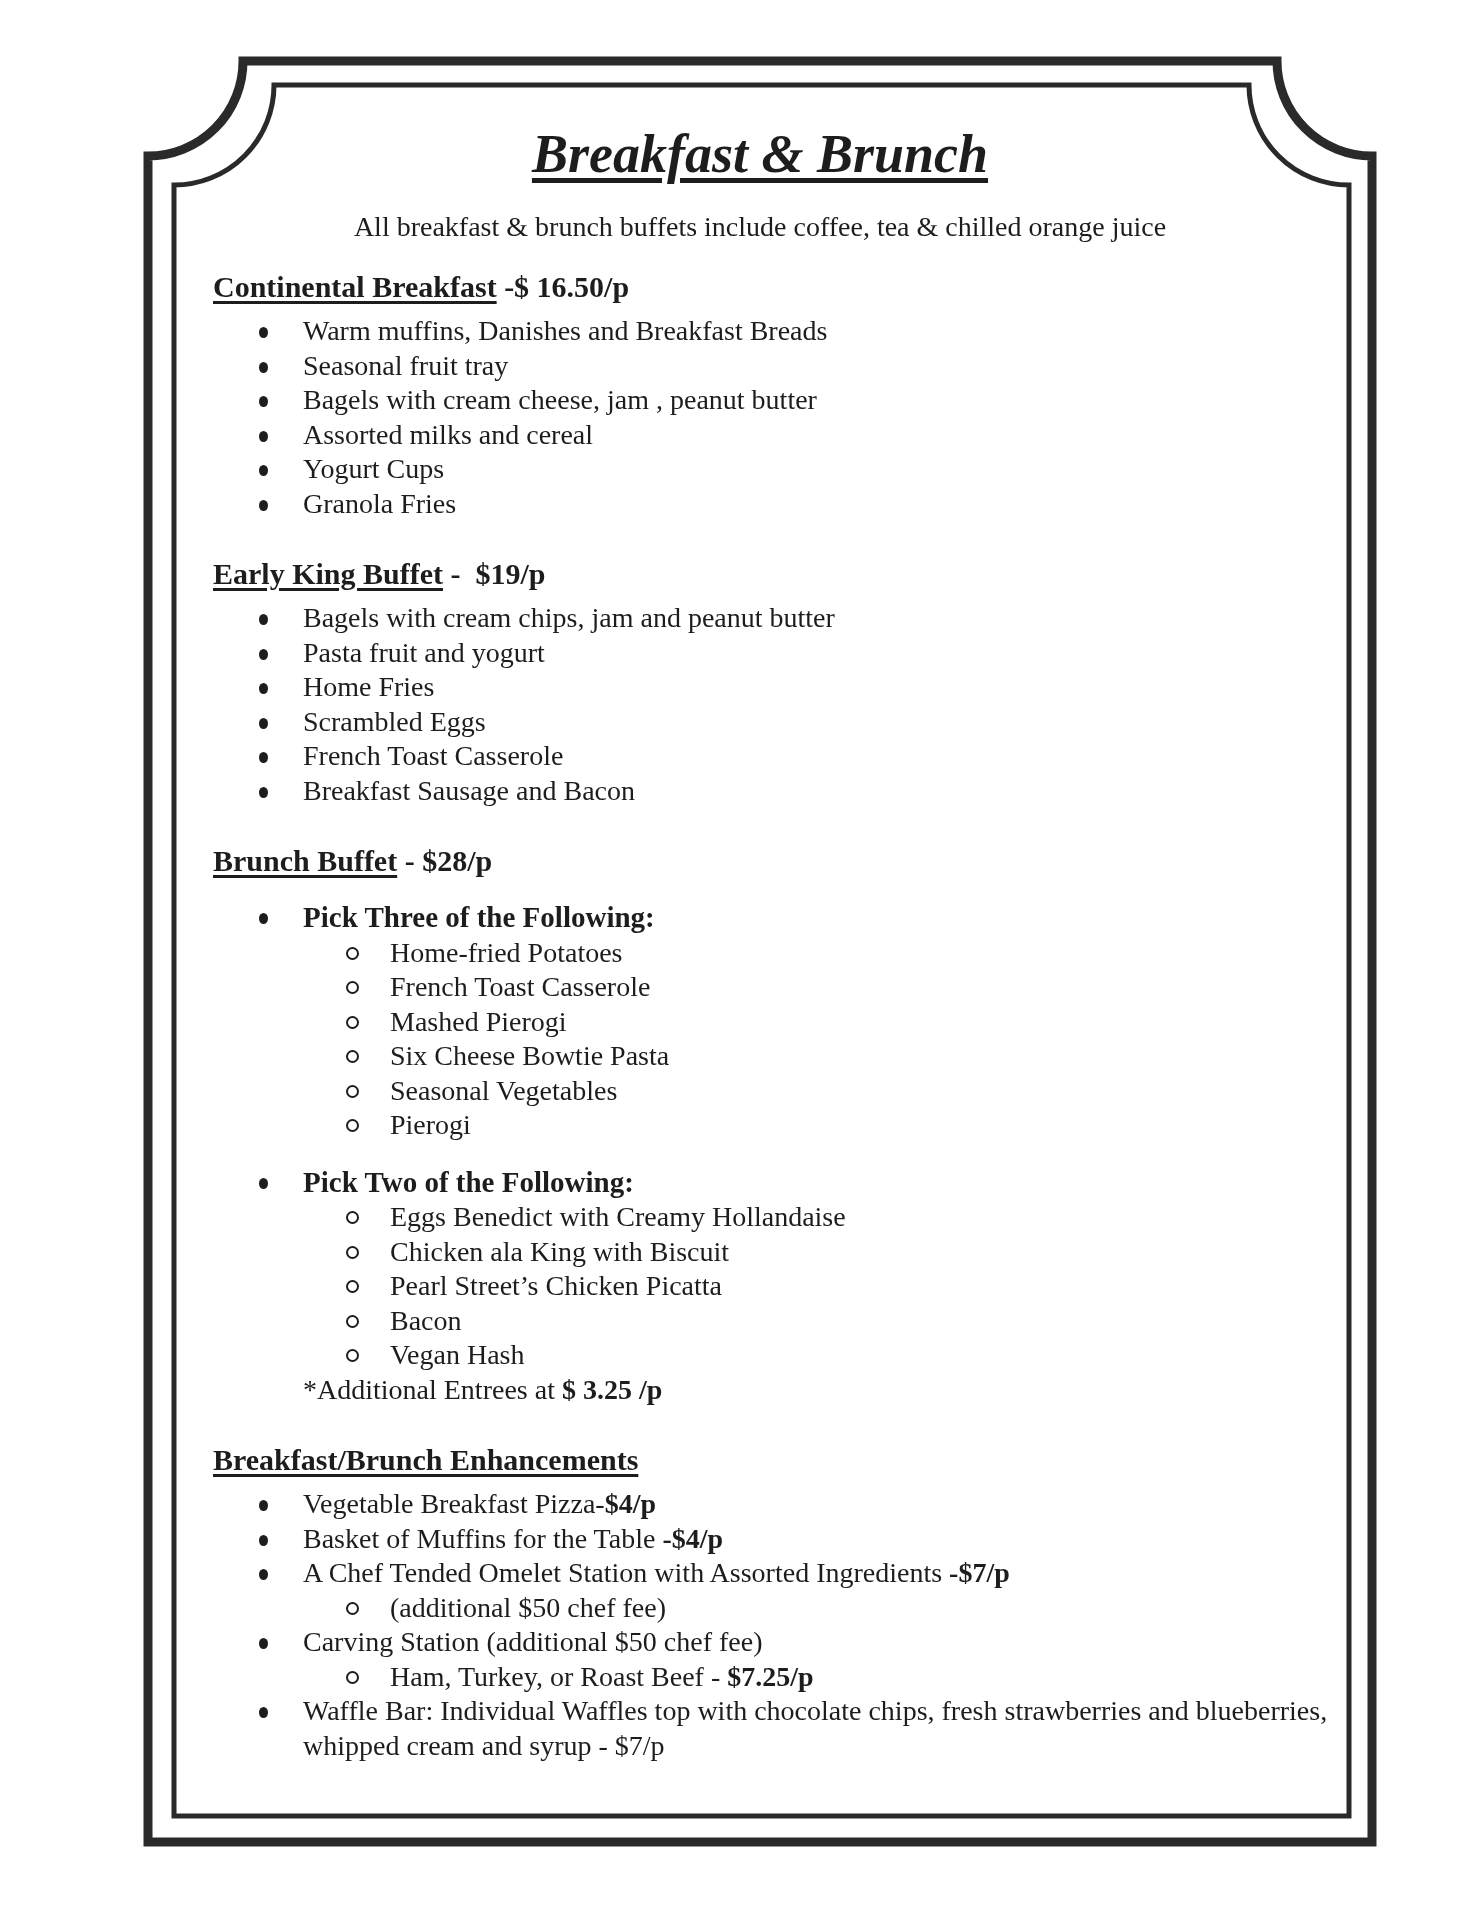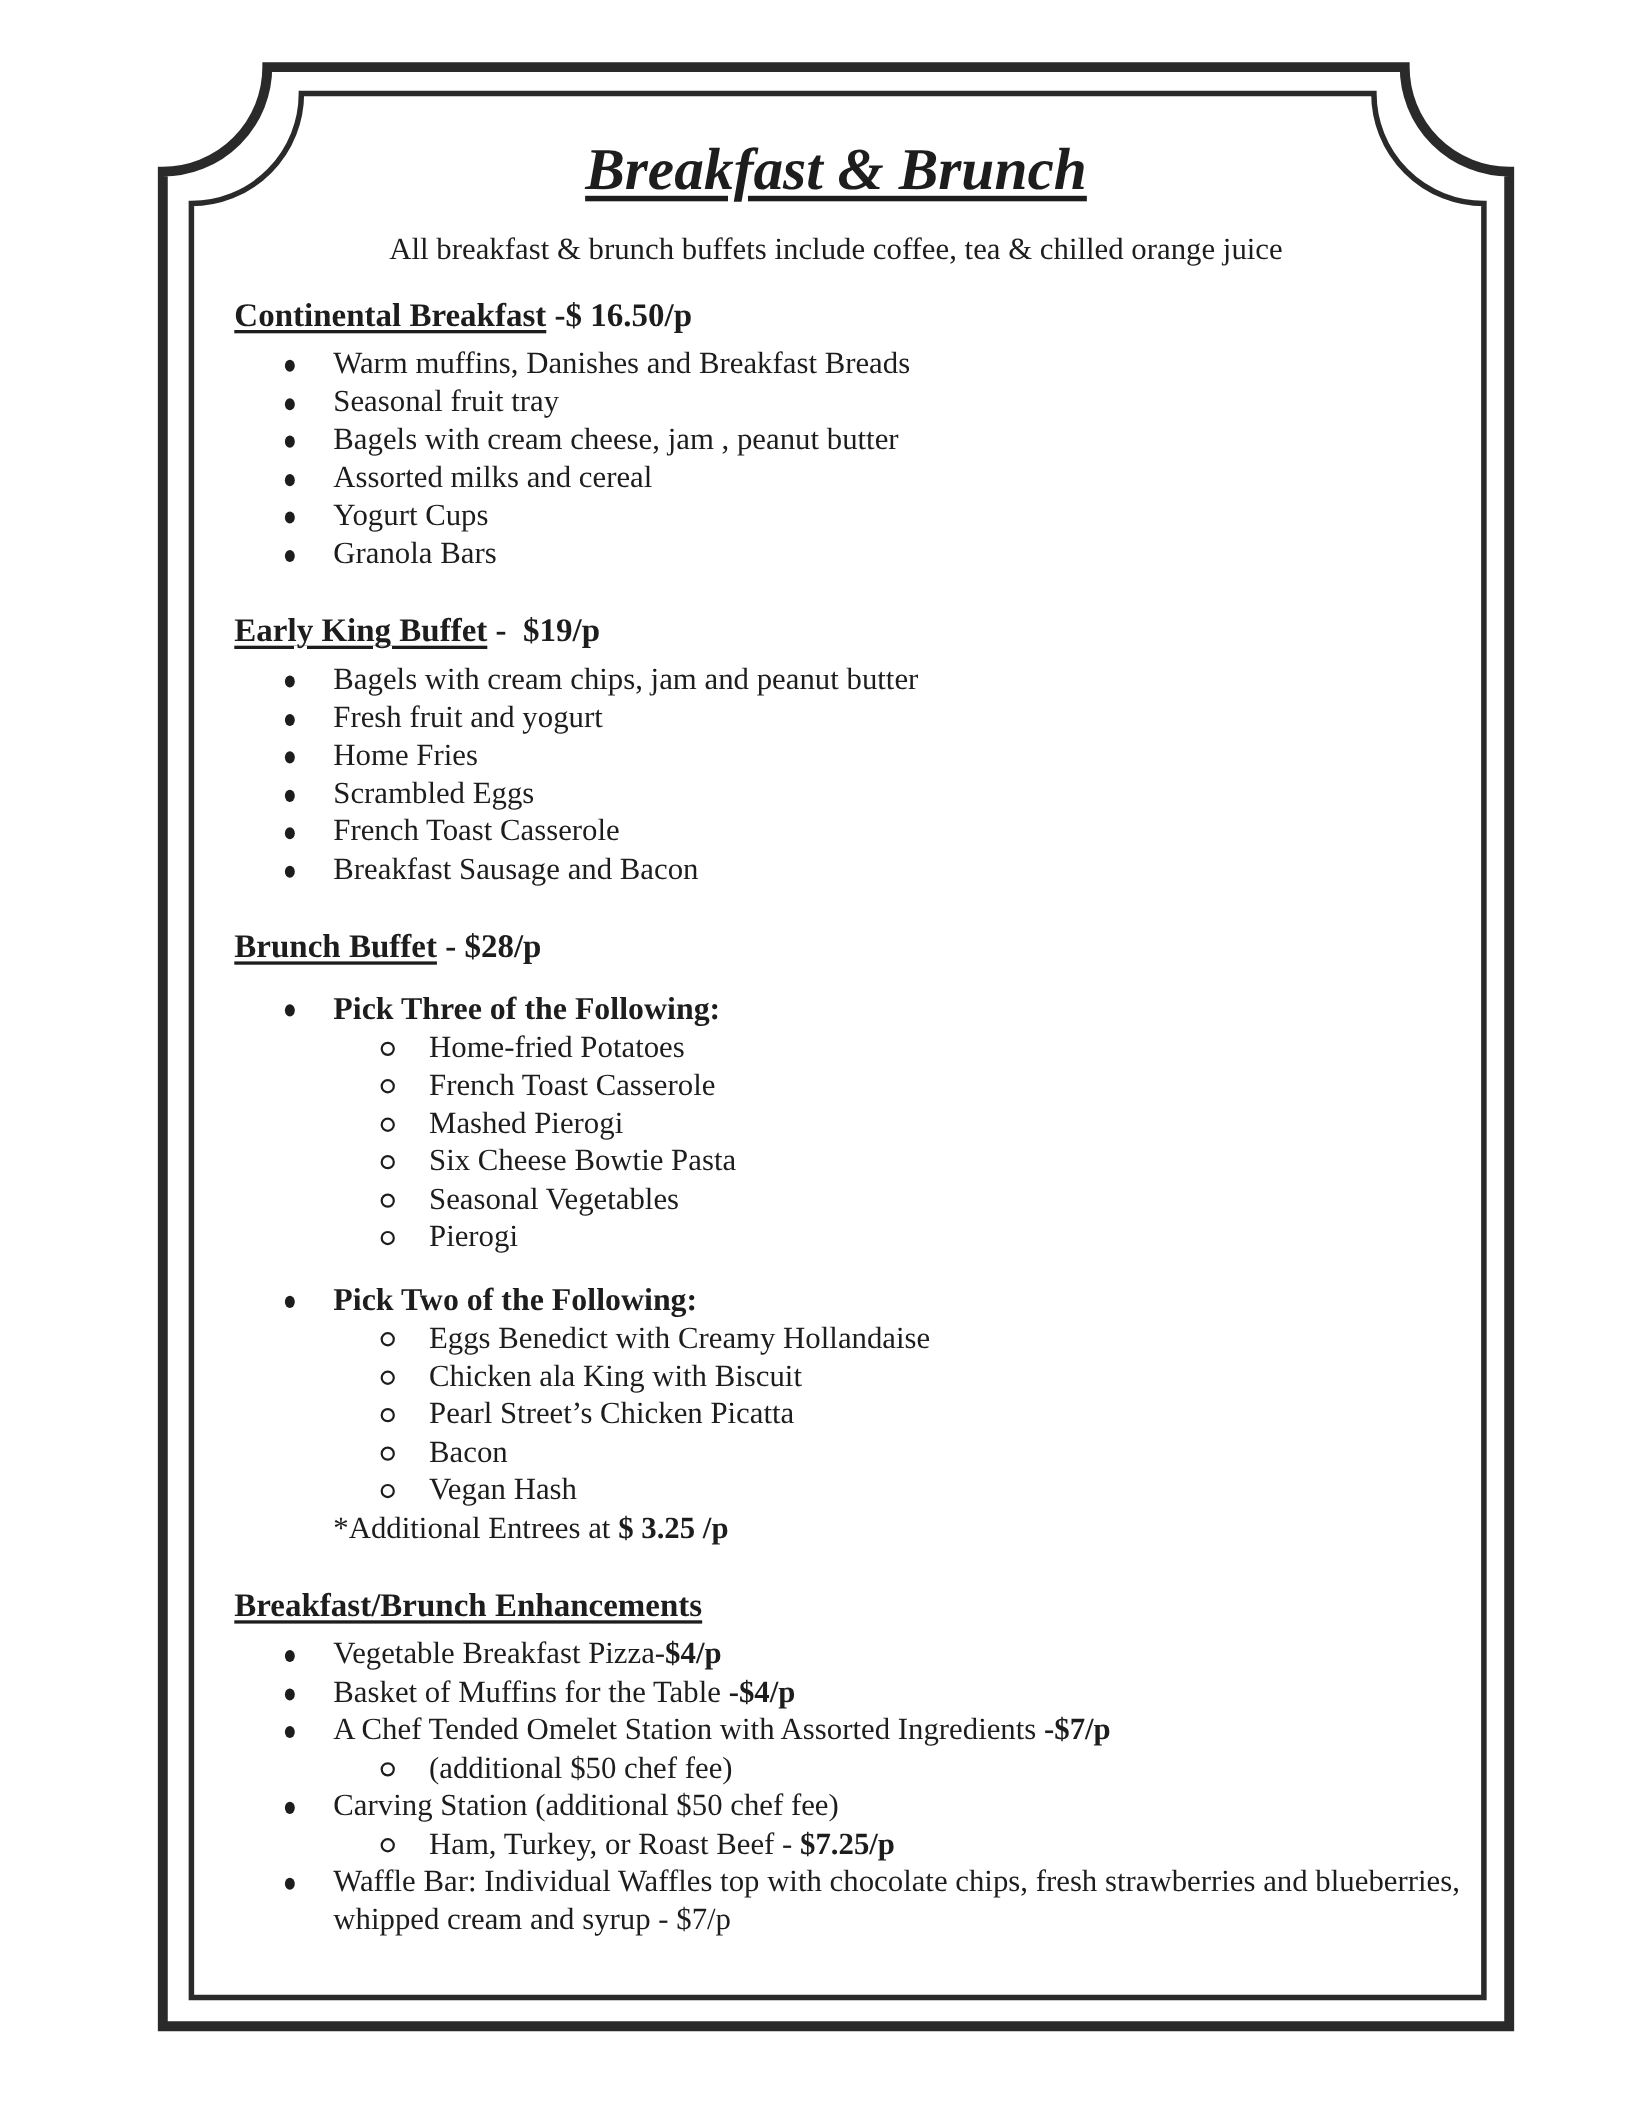--- a/index.html
+++ b/index.html
@@ -101,27 +101,27 @@
 
     <p class="subtitle">All breakfast &amp; brunch buffets include coffee, tea &amp; chilled orange juice</p>
 
     <section>
       <h2><span class="hname">Continental Breakfast</span><span class="hprice b"> -$ 16.50/p</span></h2>
       <div class="li l1"><span class="dot"></span><span class="txt">Warm muffins, Danishes and Breakfast Breads</span></div>
       <div class="li l1"><span class="dot"></span><span class="txt">Seasonal fruit tray</span></div>
       <div class="li l1"><span class="dot"></span><span class="txt">Bagels with cream cheese, jam , peanut butter</span></div>
       <div class="li l1"><span class="dot"></span><span class="txt">Assorted milks and cereal</span></div>
       <div class="li l1"><span class="dot"></span><span class="txt">Yogurt Cups</span></div>
-      <div class="li l1"><span class="dot"></span><span class="txt">Granola Bars</span></div>
+      <div class="li l1"><span class="dot"></span><span class="txt">Granola Fries</span></div>
     </section>
 
     <section>
       <h2><span class="hname">Early King Buffet</span><span class="hprice b"> -  $19/p</span></h2>
       <div class="li l1"><span class="dot"></span><span class="txt">Bagels with cream chips, jam and peanut butter</span></div>
-      <div class="li l1"><span class="dot"></span><span class="txt">Fresh fruit and yogurt</span></div>
+      <div class="li l1"><span class="dot"></span><span class="txt">Pasta fruit and yogurt</span></div>
       <div class="li l1"><span class="dot"></span><span class="txt">Home Fries</span></div>
       <div class="li l1"><span class="dot"></span><span class="txt">Scrambled Eggs</span></div>
       <div class="li l1"><span class="dot"></span><span class="txt">French Toast Casserole</span></div>
       <div class="li l1"><span class="dot"></span><span class="txt">Breakfast Sausage and Bacon</span></div>
     </section>
 
     <section>
       <h2><span class="hname">Brunch Buffet</span><span class="hprice b"> - $28/p</span></h2>
 
       <div class="li l1 pick"><span class="dot"></span><span class="txt pick-label">Pick Three of the Following:</span></div>

